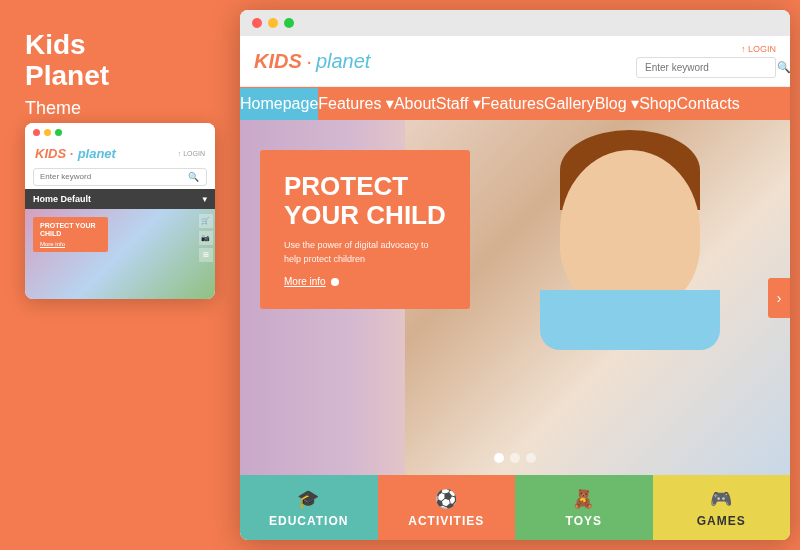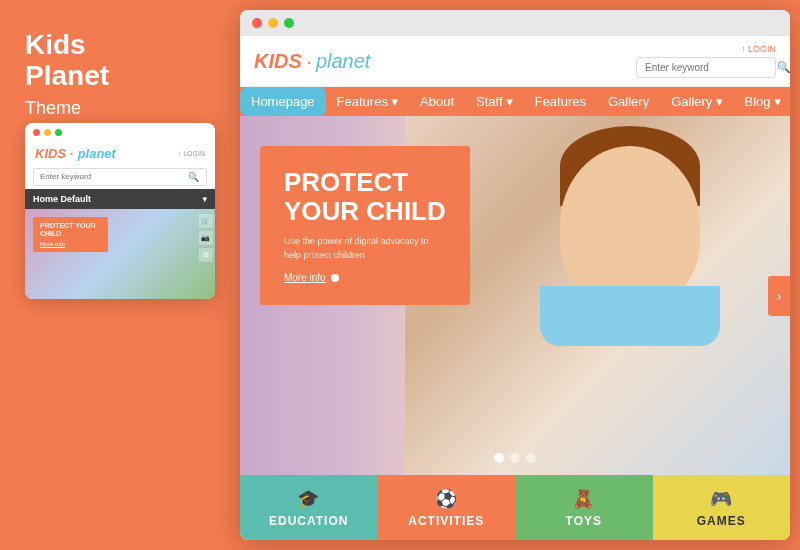--- a/index.html
+++ b/index.html
@@ -274,26 +274,25 @@
 
     
     .browser-nav {
       background: #f47b4f;
       display: flex;
       align-items: center;
       flex-shrink: 0;
     }
 
     .nav-item {
-      padding: 7px 11px;
-      font-size: 13px;
+      padding: 7px 0;
+      font-size: 16px;
       color: #fff;
       cursor: pointer;
       white-space: nowrap;
-      border-radius: 7px;
     }
 
     .nav-item.active {
       background: #5bc0de;
     }
 
     
     .browser-hero {
       position: relative;
       flex: 1;
@@ -537,21 +536,20 @@
     </div>
   </div>
 
   <div class="browser-nav">
     <div class="nav-item active">Homepage</div>
     <div class="nav-item">Features ▾</div>
     <div class="nav-item">About</div>
     <div class="nav-item">Staff ▾</div>
     <div class="nav-item">Features</div>
     <div class="nav-item">Gallery</div>
-    <div class="nav-item">Gallery ▾</div>
     <div class="nav-item">Blog ▾</div>
     <div class="nav-item">Shop</div>
     <div class="nav-item">Contacts</div>
   </div>
 
   <div class="browser-hero">
     <div class="hero-bg">
 
       <div class="hero-photo-sim">
         <div class="face-sim">

